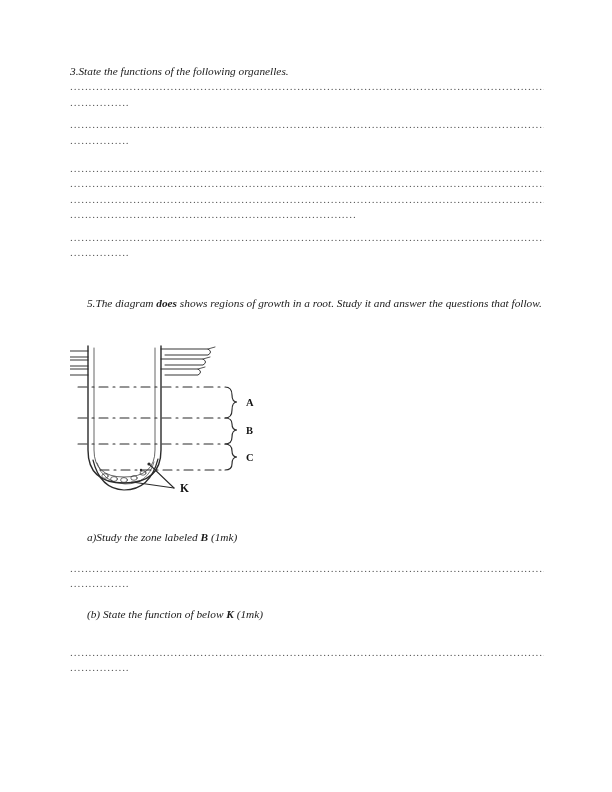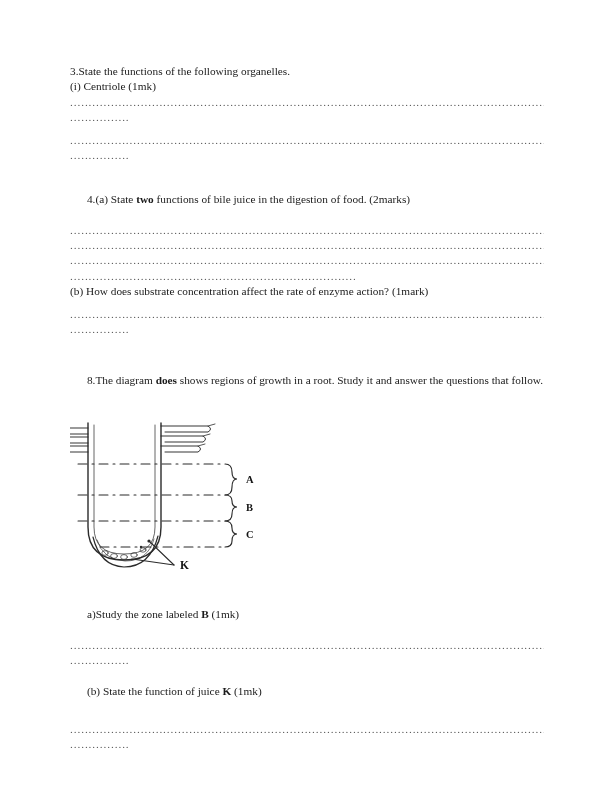--- a/index.html
+++ b/index.html
@@ -22,20 +22,21 @@
     position: absolute;
     left: 70px;
     top: 64px;
     width: 474px;
   }
   .qline {
     font-size: 11.3px;
     line-height: 15.4px;
     margin: 0;
     white-space: pre-wrap;
+    font-style: italic;
   }
   .qline b { font-weight: bold; }
   .dots {
     height: 15.4px;
     line-height: 15.4px;
     overflow: hidden;
     color: #555;
     font-size: 11.3px;
     letter-spacing: 0.9px;
     white-space: nowrap;
@@ -65,45 +66,40 @@
     font-size: 11.5px;
   }
 </style>
 </head>
 <body>
 
 <div id="page">
   <div class="content">
 
     <div class="qline">3.State the functions of the following organelles.</div>
-    <div class="qline">(i) Centriole (1mk)</div>
     <div class="dots dots-full" style="color: rgb(85, 85, 85);">..............................................................................................................................................................</div>
     <div class="dots dots-stub" style="color: rgb(85, 85, 85);">...................</div>
     <div class="gap-s"></div>
     <div class="dots dots-full" style="color: rgb(85, 85, 85);">..............................................................................................................................................................</div>
     <div class="dots dots-stub" style="color: rgb(85, 85, 85);">...................</div>
 
     <div class="gap-m"></div>
 
-    <div class="qline">
-      <span>4.(a) State </span><b>two</b><span> functions of bile juice in the digestion of food. (2marks)</span>
-    </div>
     <div class="dots dots-full" style="color: rgb(85, 85, 85);">..............................................................................................................................................................</div>
     <div class="dots dots-full" style="color: rgb(85, 85, 85);">..............................................................................................................................................................</div>
     <div class="dots dots-full" style="color: rgb(85, 85, 85);">..............................................................................................................................................................</div>
     <div class="dots dots-mid" style="color: rgb(85, 85, 85);">...............................................................................................</div>
-    <div class="qline">(b) How does substrate concentration affect the rate of enzyme action? (1mark)</div>
     <div class="gap-s"></div>
     <div class="dots dots-full" style="color: rgb(85, 85, 85);">..............................................................................................................................................................</div>
     <div class="dots dots-stub" style="color: rgb(85, 85, 85);">...................</div>
 
     <div class="gap-l"></div>
 
     <div class="qline">
-      <span>8.The diagram </span><b>does</b><span> shows regions of growth in a root. Study it and answer the questions that follow.</span>
+      <span>5.The diagram </span><b>does</b><span> shows regions of growth in a root. Study it and answer the questions that follow.</span>
     </div>
 
     <div class="gap-m"></div>
 
     <div class="diagram-wrap">
       <svg width="474" height="168" viewBox="0 0 474 168" aria-hidden="true">
         <g fill="none" stroke="#2b2b2b" stroke-width="1.15" stroke-linecap="round">
 
           <path d="M 18 6 L 18 110 Q 18 143 54 143 Q 91 143 91 110 L 91 6" stroke-width="1.4"></path>
 
@@ -171,21 +167,21 @@
 
     <div class="gap-s"></div>
 
     <div class="qline">
       <span>a)Study the zone labeled </span><b>B</b><span> (1mk)</span>
     </div>
     <div class="dots dots-full" style="color: rgb(85, 85, 85);">..............................................................................................................................................................</div>
     <div class="dots dots-stub" style="color: rgb(85, 85, 85);">...................</div>
 
     <div class="qline">
-      <span>(b) State the function of juice </span><b>K</b><span> (1mk)</span>
+      <span>(b) State the function of below </span><b>K</b><span> (1mk)</span>
     </div>
     <div class="gap-s"></div>
     <div class="dots dots-full" style="color: rgb(85, 85, 85);">..............................................................................................................................................................</div>
     <div class="dots dots-stub" style="color: rgb(85, 85, 85);">...................</div>
 
     <div class="qline">
       
     </div>
 
   </div>

